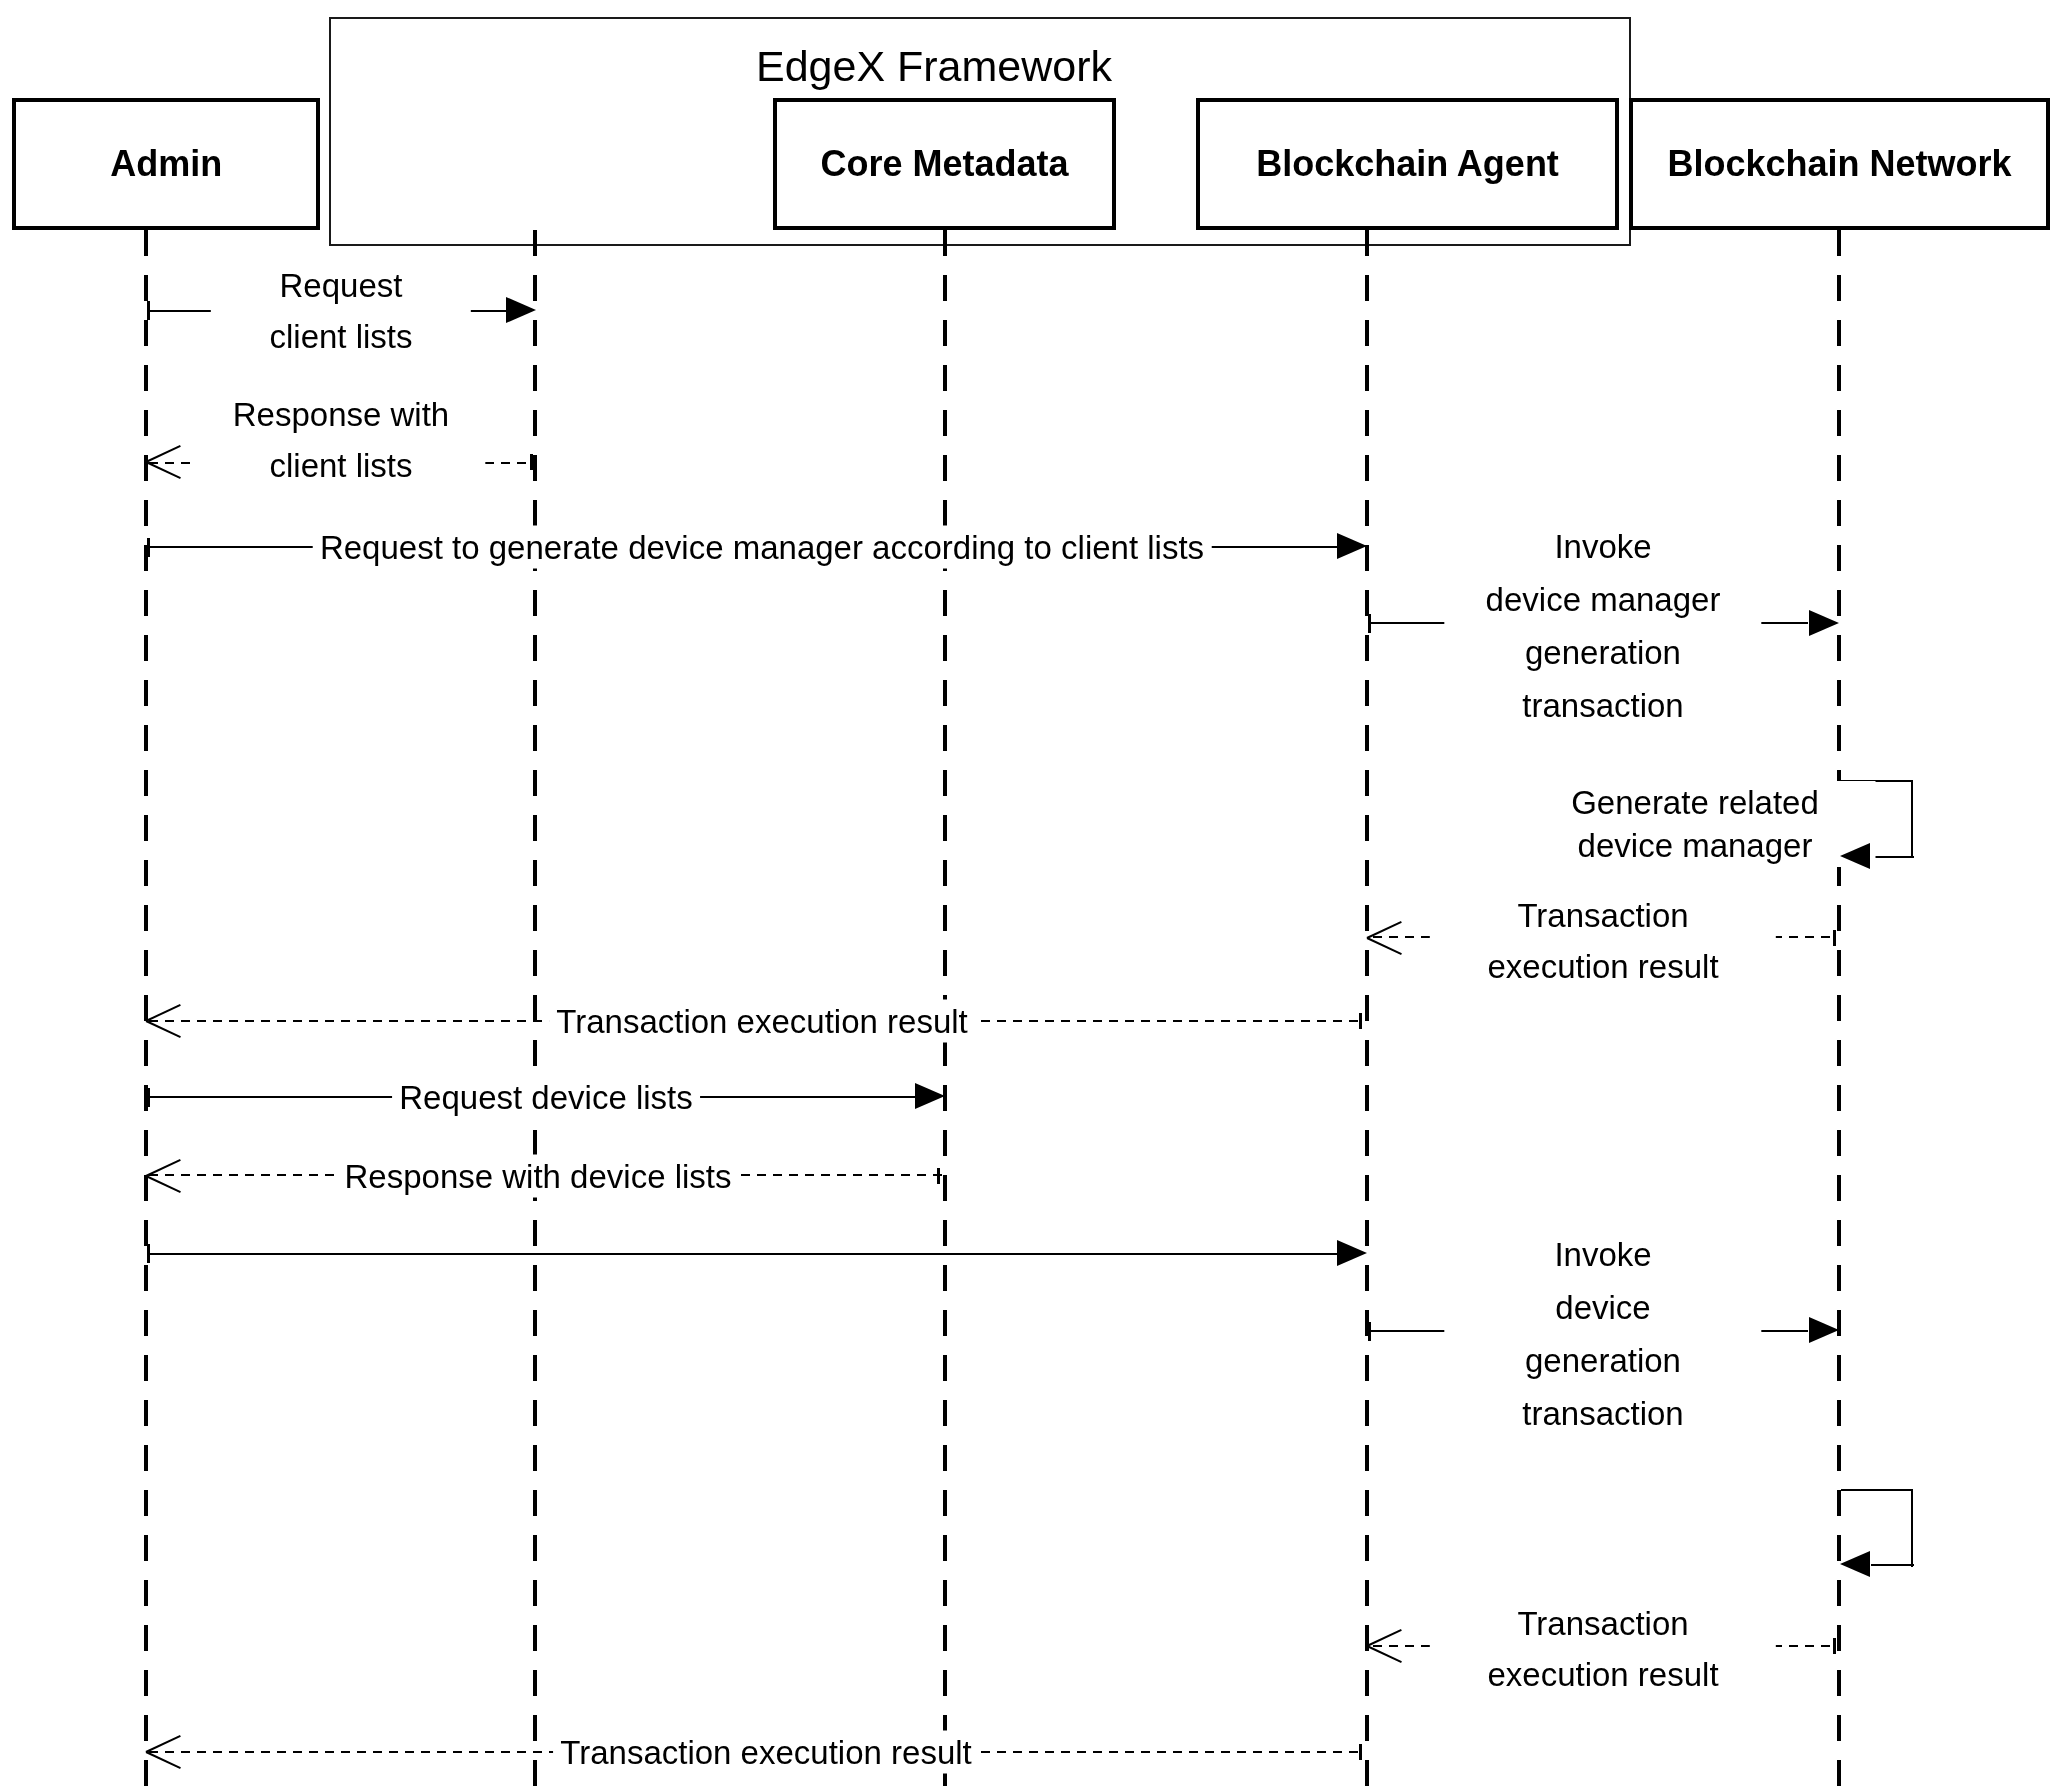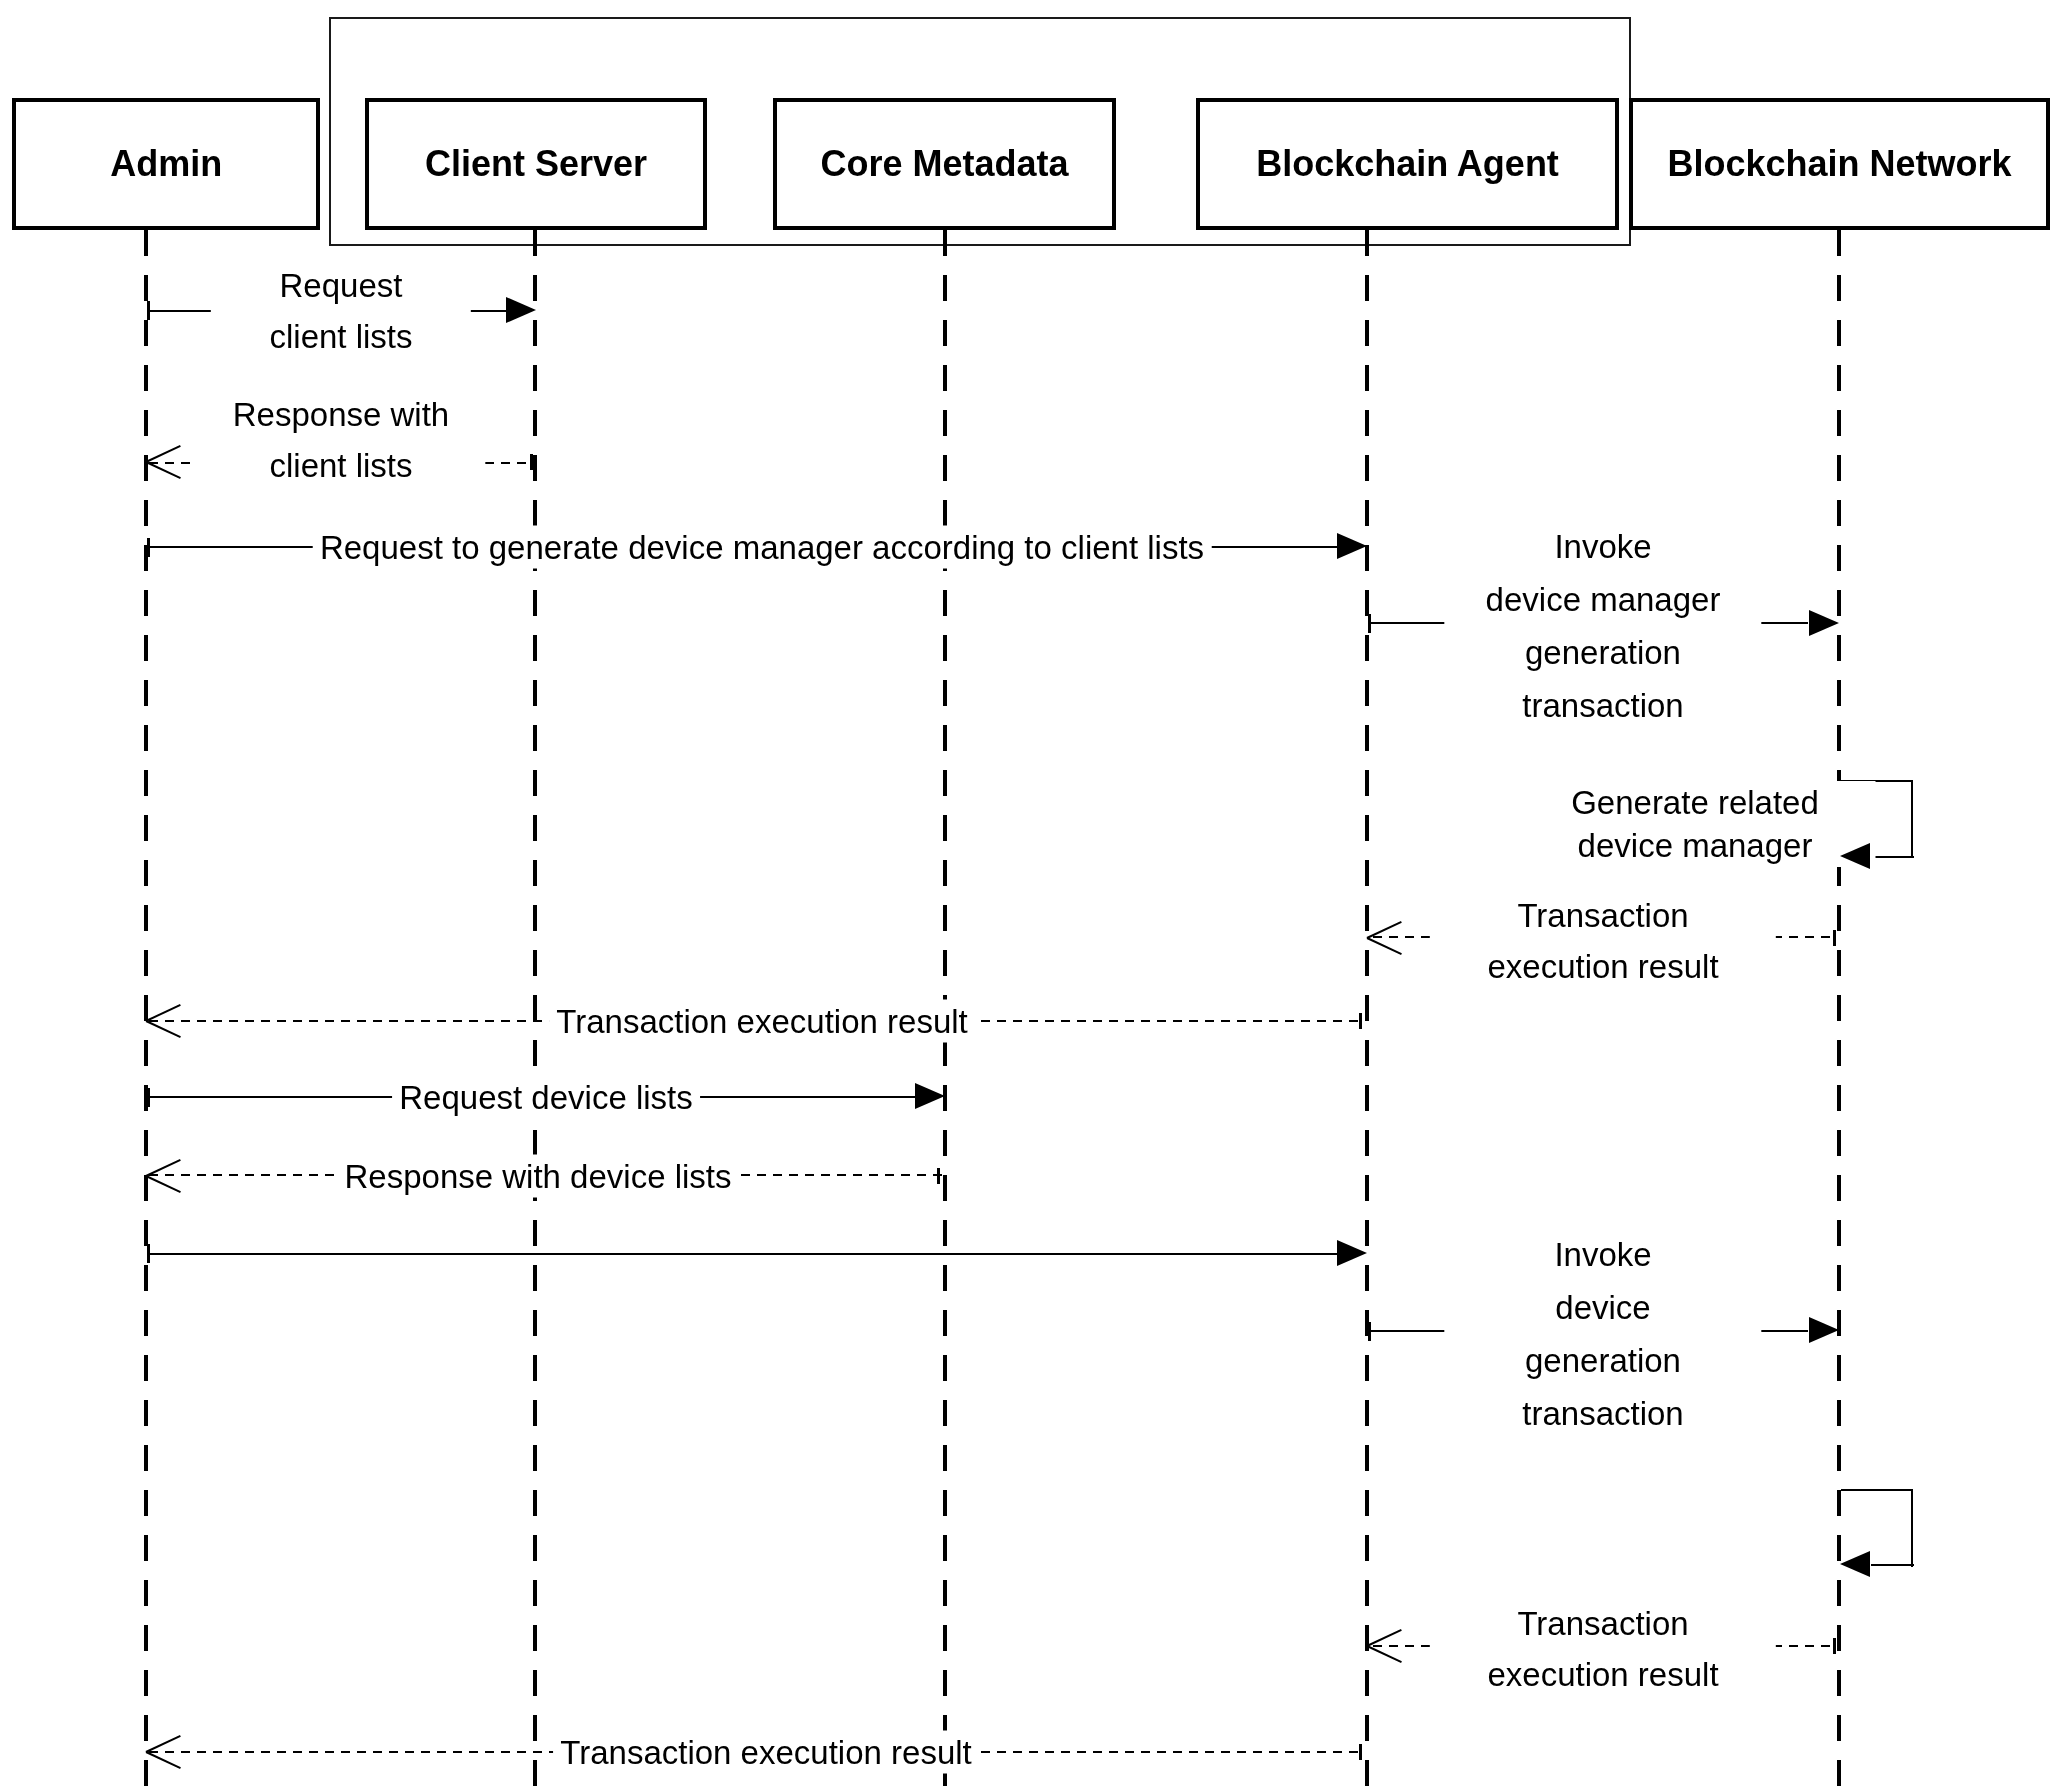--- a/index.html
+++ b/index.html
@@ -121,26 +121,24 @@
   }
   .lbl.two  { line-height: 51px; }
   .lbl.four { line-height: 53px; }
 </style>
 </head>
 <body>
 
 <div class="canvas">
 
   <div class="frame" style="left:329px; top:16.6px; width:1298px; height:225px;"></div>
+  <div class="frame-title" style="left:934px; top:66px;">EdgeX Framework</div>
 
   <div class="actor" style="left:12.3px; width:308px;">
     <span>Admin</span>
-  </div>
-  <div class="actor" style="left:365px; width:342px;">
-    <span>Client Server</span>
   </div>
   <div class="actor" style="left:773px; width:343px;">
     <span>Core Metadata</span>
   </div>
   <div class="actor" style="left:1196px; width:423px;">
     <span>Blockchain Agent</span>
   </div>
   <div class="actor" style="left:1629px; width:421px;">
     <span>Blockchain Network</span>
   </div>

